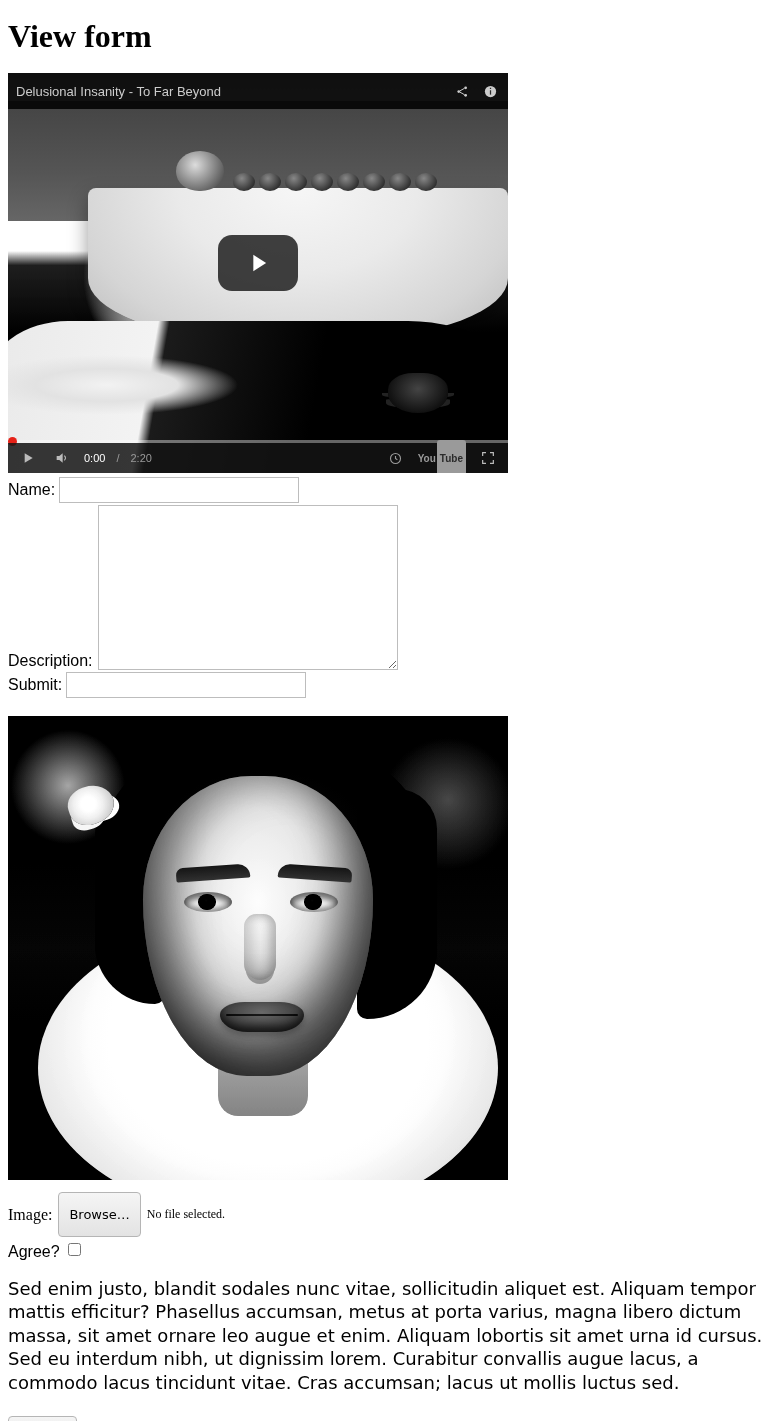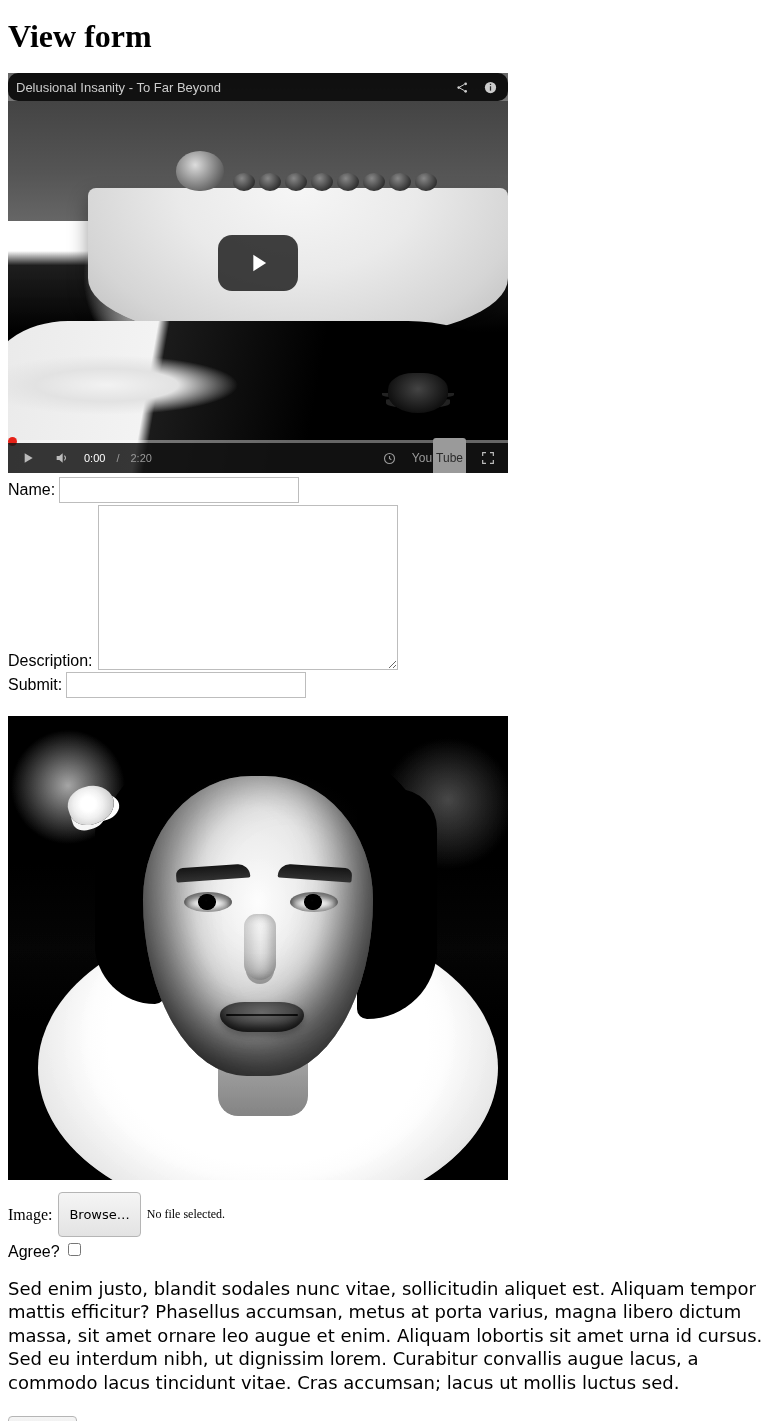--- a/index.html
+++ b/index.html
@@ -21,27 +21,26 @@
     width: 500px;
     height: 400px;
     background: #000;
     position: relative;
     overflow: hidden;
     margin-bottom: 4px;
   }
   .video-topbar {
     position: absolute;
     top: 0; left: 0; right: 0;
-    height: 28px;
+    height: 36px;
     background: rgba(0,0,0,0.85);
     display: flex;
     align-items: center;
     padding: 0 8px;
     z-index: 3;
-    border-radius: 10px;
   }
   .video-title {
     flex: 1;
     color: #ccc;
     font-family: Arial, sans-serif;
     font-size: 13px;
     white-space: nowrap;
     overflow: hidden;
     text-overflow: ellipsis;
   }
@@ -124,21 +123,21 @@
     display: flex; align-items: center; justify-content: center;
     color: #bbb; cursor: pointer; margin-right: 10px;
   }
   .time-text {
     font-size: 11px; color: #fff; font-family: Arial, sans-serif;
     display: flex; gap: 11px; align-items: baseline;
   }
   .time-text .dur { color: #9a9a9a; }
   .controls-spacer { flex: 1; }
   .yt-badge {
-    font-family: Arial, sans-serif; font-size: 12px; font-weight: normal;
+    font-family: Arial, sans-serif; font-size: 10px; font-weight: bold;
     color: #9a9a9a; display: inline-flex; align-items: center; margin-right: 10px;
   }
   .yt-badge .tube {
     background: #9a9a9a; color: #2a2a2a; border-radius: 3px; padding: 13px 3px; margin-left: 1px;
   }
   .watchlater { margin-right: 10px; }
   .fullscreen-icon svg { width: 16px; height: 16px; stroke: #bbb; fill: none; }
 
   
   .form-row { margin: 2px 0; font-size: 16px; }

